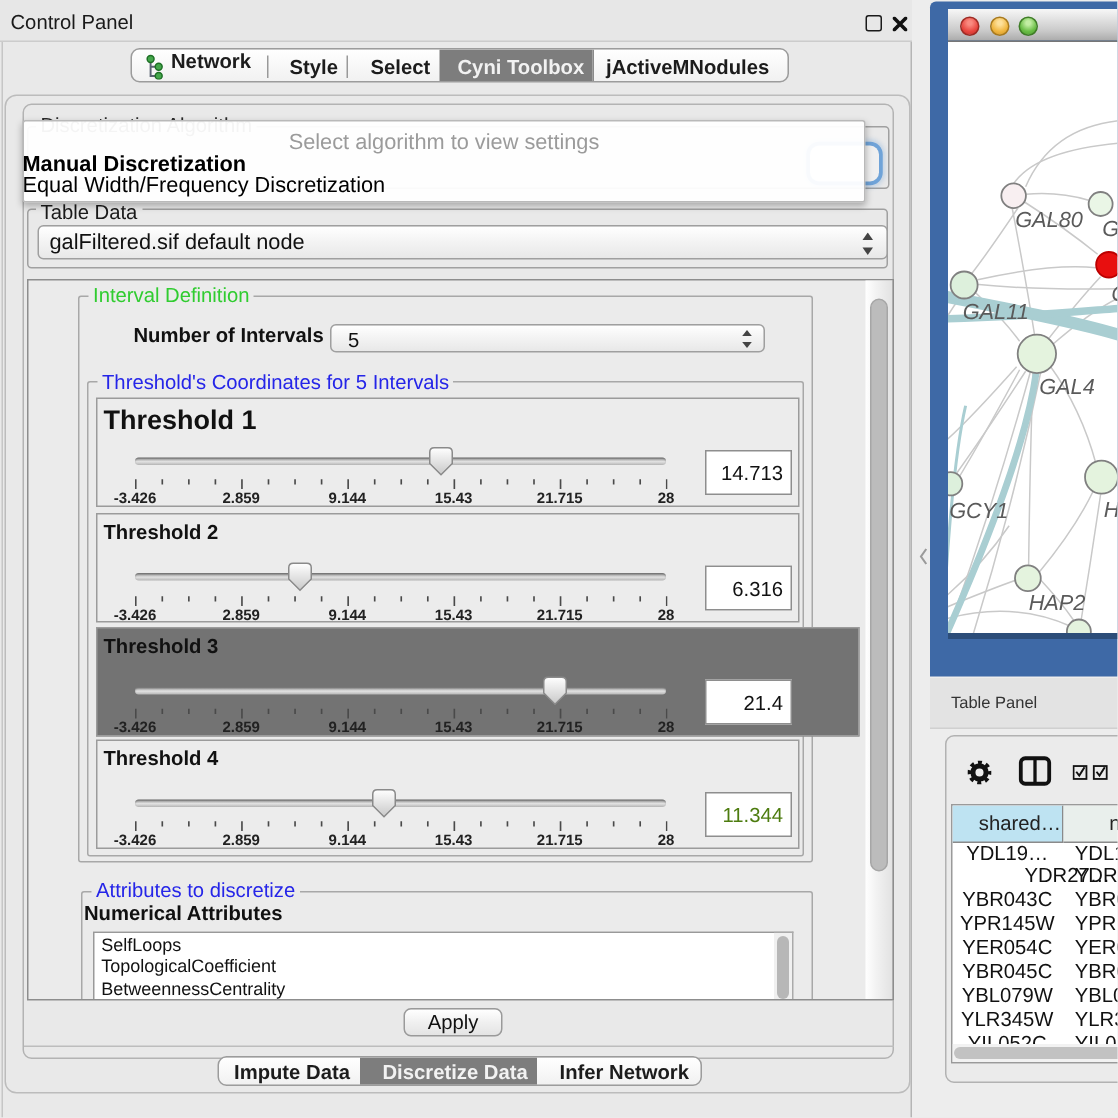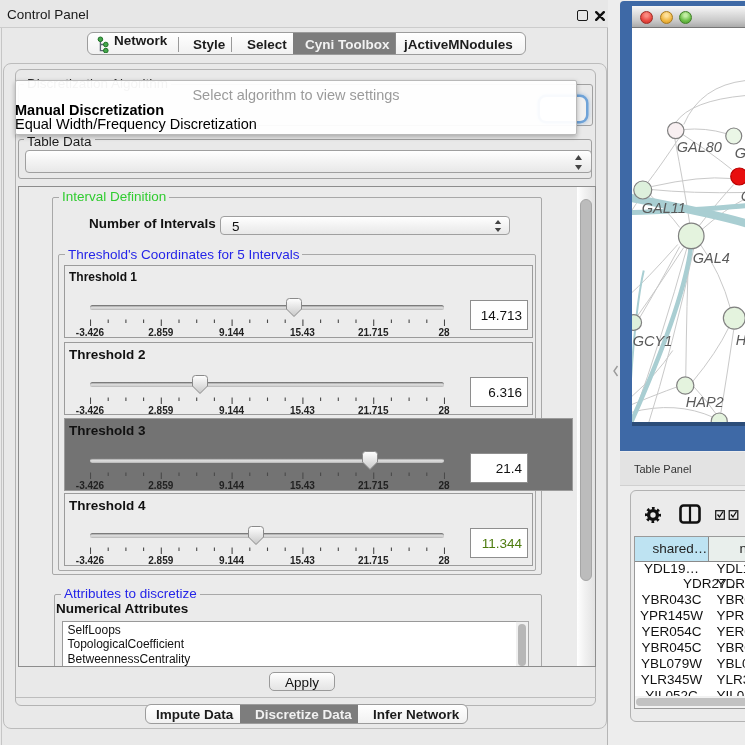--- a/index.html
+++ b/index.html
@@ -46,20 +46,21 @@
 
 <div class="abs" style="left:18px;top:84px;width:575px;height:42px;border:1px solid #a0a0a0;border-radius:3px;box-sizing:border-box;"></div>
 <div class="grouptitle" style="left:24px;top:77px;background:#e9e9e9;color:#2a2a2a;">Discretization Algorithm</div>
 
 <div class="abs" style="left:540px;top:97px;width:46px;height:24px;border-radius:6px;background:#f0f0f0;box-shadow:0 0 0 2.5px #6fa3d8,0 0 3px 4px rgba(111,163,216,0.3);"></div>
 
 <div class="abs" style="left:18px;top:139px;width:574px;height:40px;border:1px solid #a0a0a0;border-radius:3px;box-sizing:border-box;"></div>
 <div class="grouptitle" style="left:24px;top:135px;background:#e9e9e9;color:#1a1a1a;">Table Data</div>
 
 <div class="abs" style="left:25px;top:150px;width:567px;height:23px;background:linear-gradient(#ffffff,#f4f4f4 45%,#e8e8e8);border:1px solid #9f9f9f;border-radius:4px;box-sizing:border-box;">
+  <div class="abs" style="left:7px;top:3px;font-size:14.5px;color:#111;">galFiltered.sif default node</div>
   <svg class="abs" style="right:8px;top:4px;" width="9" height="15" viewBox="0 0 9 15">
     <path d="M4.5 0 L8 5 L1 5 Z" fill="#444"></path>
     <path d="M4.5 15 L8 10 L1 10 Z" fill="#444"></path>
   </svg>
 </div>
 
 <div class="abs" id="scrollpane" style="left:18px;top:186px;width:578px;height:481px;border:1px solid #8d8d8d;background:#ebebeb;box-sizing:border-box;overflow:hidden;">
 
   <div class="abs" style="left:33px;top:10px;width:490px;height:378px;border:1px solid #a8a8a8;border-radius:2px;box-sizing:border-box;"></div>
   <div class="grouptitle" style="left:40px;top:3px;color:#30cc30;">Interval Definition</div>
@@ -69,21 +70,21 @@
     <svg class="abs" style="right:7px;top:3px;" width="8" height="12" viewBox="0 0 8 12">
       <path d="M4 0 L7.2 4 L0.8 4 Z" fill="#444"></path>
       <path d="M4 12 L7.2 8 L0.8 8 Z" fill="#444"></path>
     </svg>
   </div>
 
   <div class="abs" style="left:39px;top:67px;width:478px;height:317px;border:1px solid #a8a8a8;border-radius:2px;box-sizing:border-box;"></div>
   <div class="grouptitle" style="left:46px;top:61px;color:#2525e8;">Threshold's Coordinates for 5 Intervals</div>
   <div id="sliders">
       <div style="position:absolute;left:44.5px;top:77.5px;width:469.5px;height:73px;background:#ececec;border:1px solid #9b9b9b;box-sizing:border-box;">
-        <div style="position:absolute;left:4.5px;top:4px;font-size:12px;font-weight:bold;color:#111;">Threshold 1</div>
+        <div style="position:absolute;left:4.5px;top:4px;font-size:18px;font-weight:bold;color:#111;">Threshold 1</div>
         <div style="position:absolute;left:25.5px;top:39px;width:354px;height:5px;border-radius:2.5px;background:linear-gradient(#909090,#e2e2e2 55%,#b5b5b5);box-shadow:inset 0 1px 1px rgba(0,0,0,0.25);"></div>
         <svg style="position:absolute;left:25.5px;top:53.5px;" width="355" height="10" viewBox="0 0 355 10">
           <line x1="0.5" y1="0.5" x2="0.5" y2="7" stroke="#4a4a4a" stroke-width="1.1"></line>
           <line x1="18.2" y1="0.5" x2="18.2" y2="4" stroke="#4a4a4a" stroke-width="1.1"></line>
           <line x1="35.9" y1="0.5" x2="35.9" y2="4" stroke="#4a4a4a" stroke-width="1.1"></line>
           <line x1="53.599999999999994" y1="0.5" x2="53.599999999999994" y2="4" stroke="#4a4a4a" stroke-width="1.1"></line>
           <line x1="71.3" y1="0.5" x2="71.3" y2="7" stroke="#4a4a4a" stroke-width="1.1"></line>
           <line x1="89" y1="0.5" x2="89" y2="4" stroke="#4a4a4a" stroke-width="1.1"></line>
           <line x1="106.69999999999999" y1="0.5" x2="106.69999999999999" y2="4" stroke="#4a4a4a" stroke-width="1.1"></line>
           <line x1="124.39999999999999" y1="0.5" x2="124.39999999999999" y2="4" stroke="#4a4a4a" stroke-width="1.1"></line>

